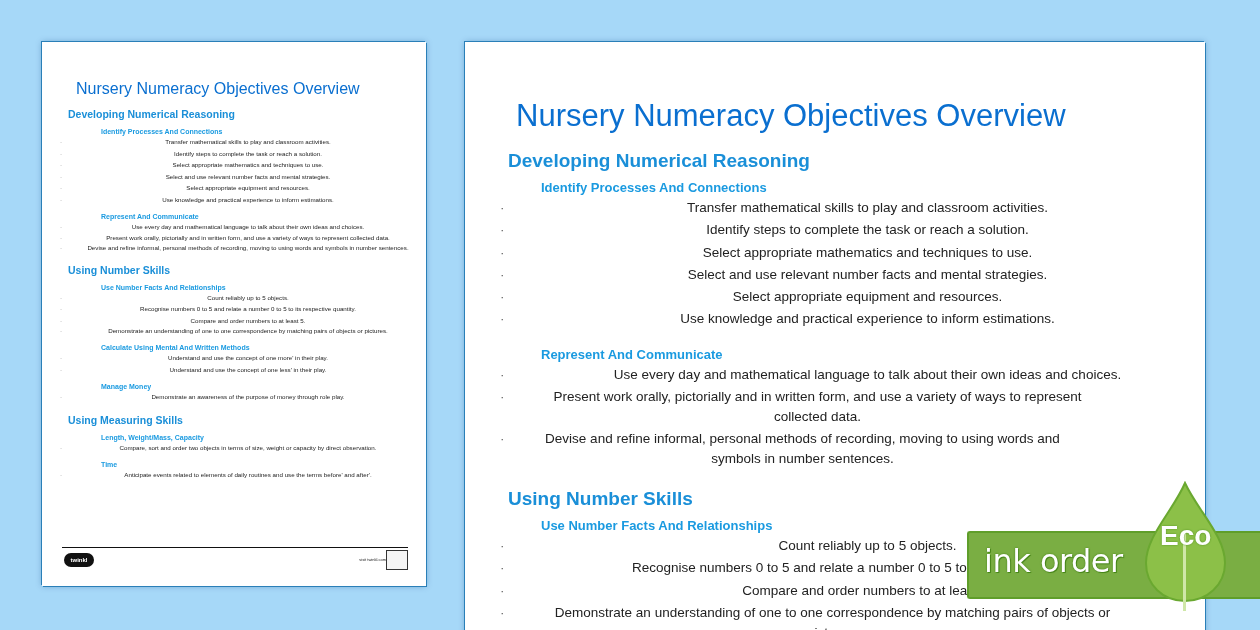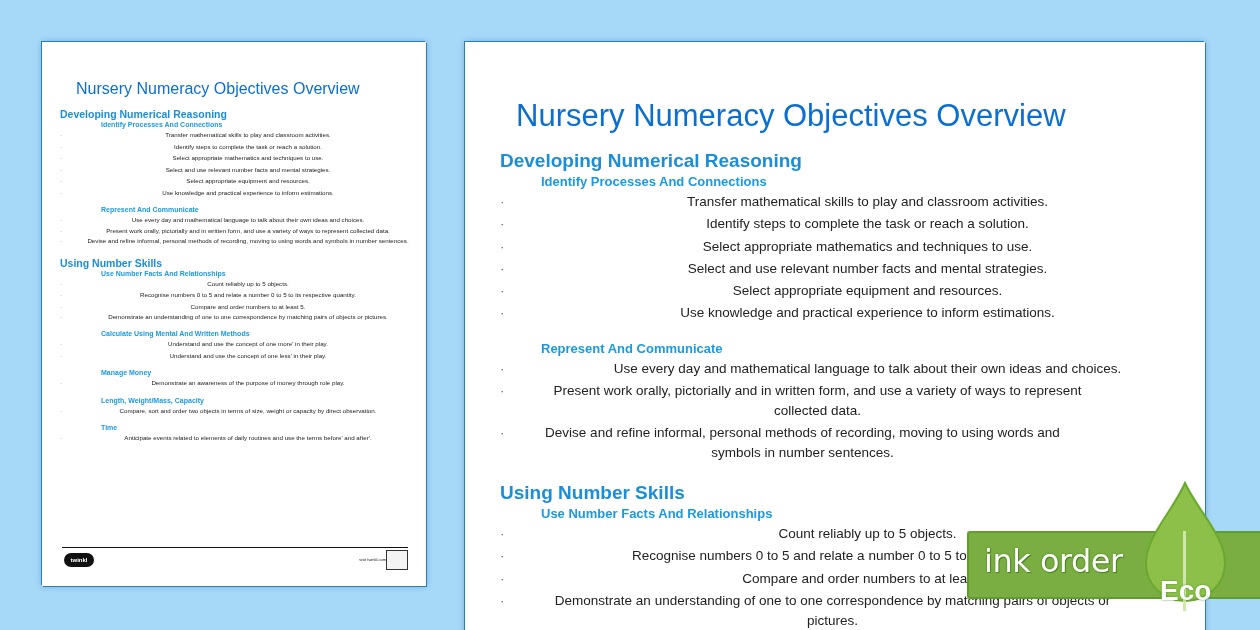--- a/index.html
+++ b/index.html
@@ -10,21 +10,21 @@
   }
   .page {
     position: absolute; background: #ffffff;
     box-shadow: -1px -1px 0 #2a7fb8, 1px 1px 0 #2a7fb8, 0 0 6px rgba(0,60,120,0.35);
     overflow: hidden;
   }
   .small { left: 42px; top: 42px; width: 384px; height: 544px; }
   .large { left: 465px; top: 42px; width: 740px; height: 600px; }
 
   .doc-title { color: #0a6fd0; font-weight: normal; margin: 16px; }
-  .sec-title { color: #1a8fd8; margin: 0; }
+  .sec-title { color: #1a8fd8; margin: 8px; }
   .sub-title { color: #1a9ae0; margin: 0; padding-left: 41px; }
   ul.bul { list-style: none; margin: 0; padding: 0; }
   ul.bul li { position: relative; color: #222; text-align: center; }
   ul.bul li::before { content: "·"; position: absolute; color: #666; }
 
   
   .small .inner { position: absolute; left: 18px; top: 22px; width: 350px; }
   .small .doc-title { font-size: 16px; margin-bottom: 10px; }
   .small .sec-title { font-size: 10.5px; margin-top: 4px; }
   .small .sub-title { font-size: 7px; margin-top: 1px; margin-bottom: 1px; }
@@ -51,21 +51,21 @@
     position: absolute; left: 967px; top: 531px; width: 293px; height: 64px;
     background: #7aae43; border: 2px solid #5f9e2a; border-right: none; border-radius: 3px 0 0 3px;
   }
   .eco-text {
     position: absolute; left: 984px; top: 542px; font-size: 32px; color: #ffffff;
     font-family: "DejaVu Sans", sans-serif; letter-spacing: -0.5px;
     text-shadow: 0 0 2px #3d7a12, 1px 1px 0 #4b8a1c;
   }
   .leaf { position: absolute; left: 1143px; top: 481px; width: 85px; height: 130px; }
   .eco-label {
-    position: absolute; left: 1160px; top: 575px; font-size: 28px; font-weight: bold; color: #ffffff;
+    position: absolute; left: 1160px; top: 520px; font-size: 28px; font-weight: bold; color: #ffffff;
     text-shadow: 0 0 2px #4b8a1c;
   }
 </style>
 </head>
 <body>
 
 <div class="page small">
   <div class="inner">
     <h1 class="doc-title">Nursery Numeracy Objectives Overview</h1>
 
@@ -102,20 +102,21 @@
       <li>Understand and use the concept of one more' in their play.</li>
       <li>Understand and use the concept of one less' in their play.</li>
     </ul>
     <div class="gap"></div>
     <h3 class="sub-title">Manage Money</h3>
     <ul class="bul">
       <li>Demonstrate an awareness of the purpose of money through role play.</li>
     </ul>
     <div class="gap"></div>
 
+    <h2 class="sec-title">Using Measuring Skills</h2>
     <h3 class="sub-title">Length, Weight/Mass, Capacity</h3>
     <ul class="bul">
       <li>Compare, sort and order two objects in terms of size, weight or capacity by direct observation.</li>
     </ul>
     <div class="gap"></div>
     <h3 class="sub-title">Time</h3>
     <ul class="bul">
       <li>Anticipate events related to elements of daily routines and use the terms before' and after'.</li>
     </ul>
   </div>

